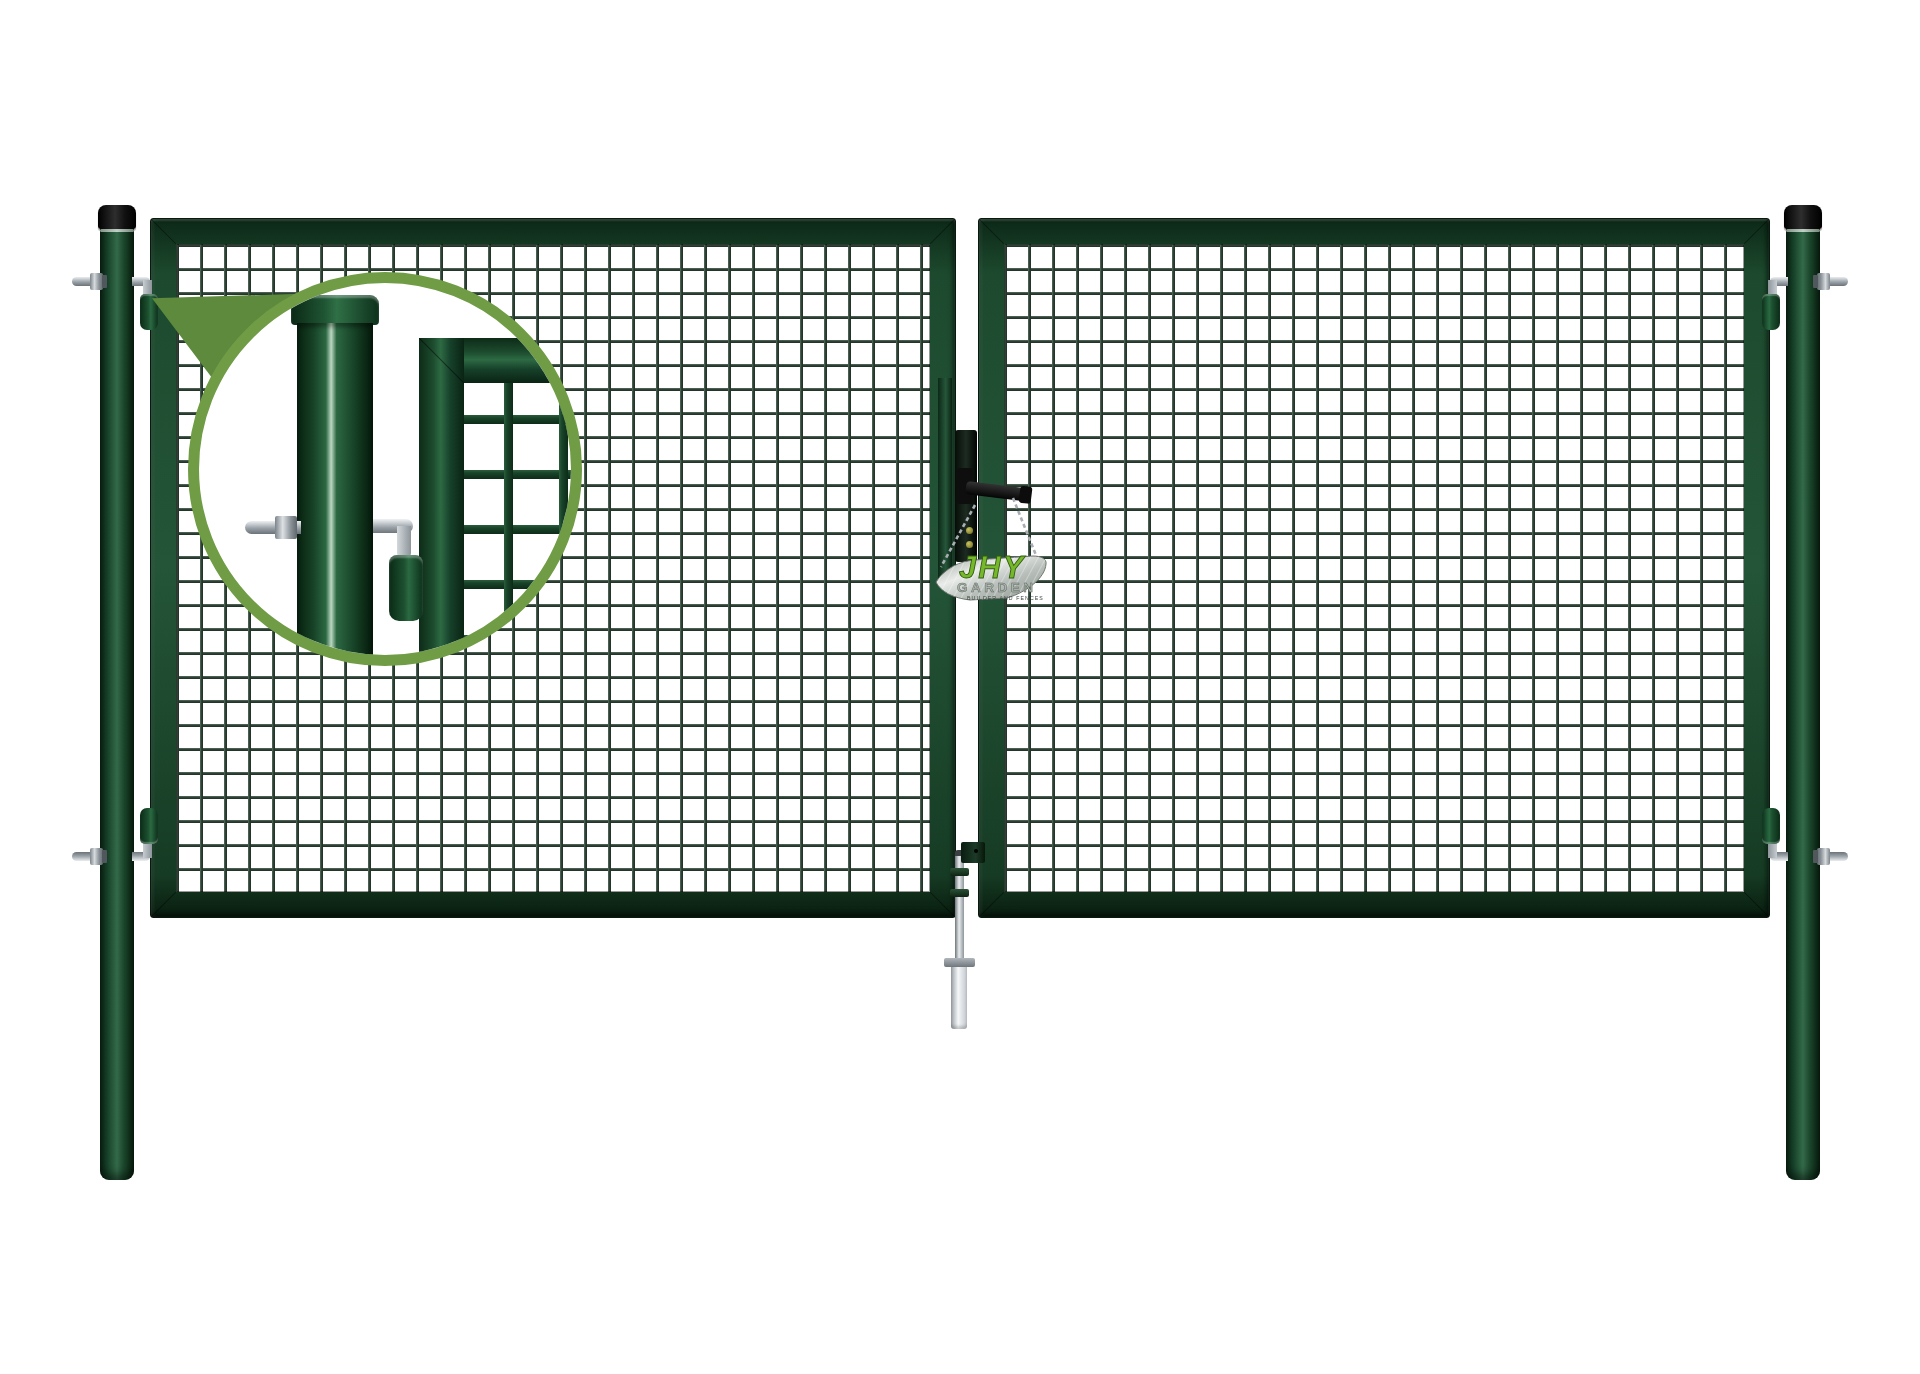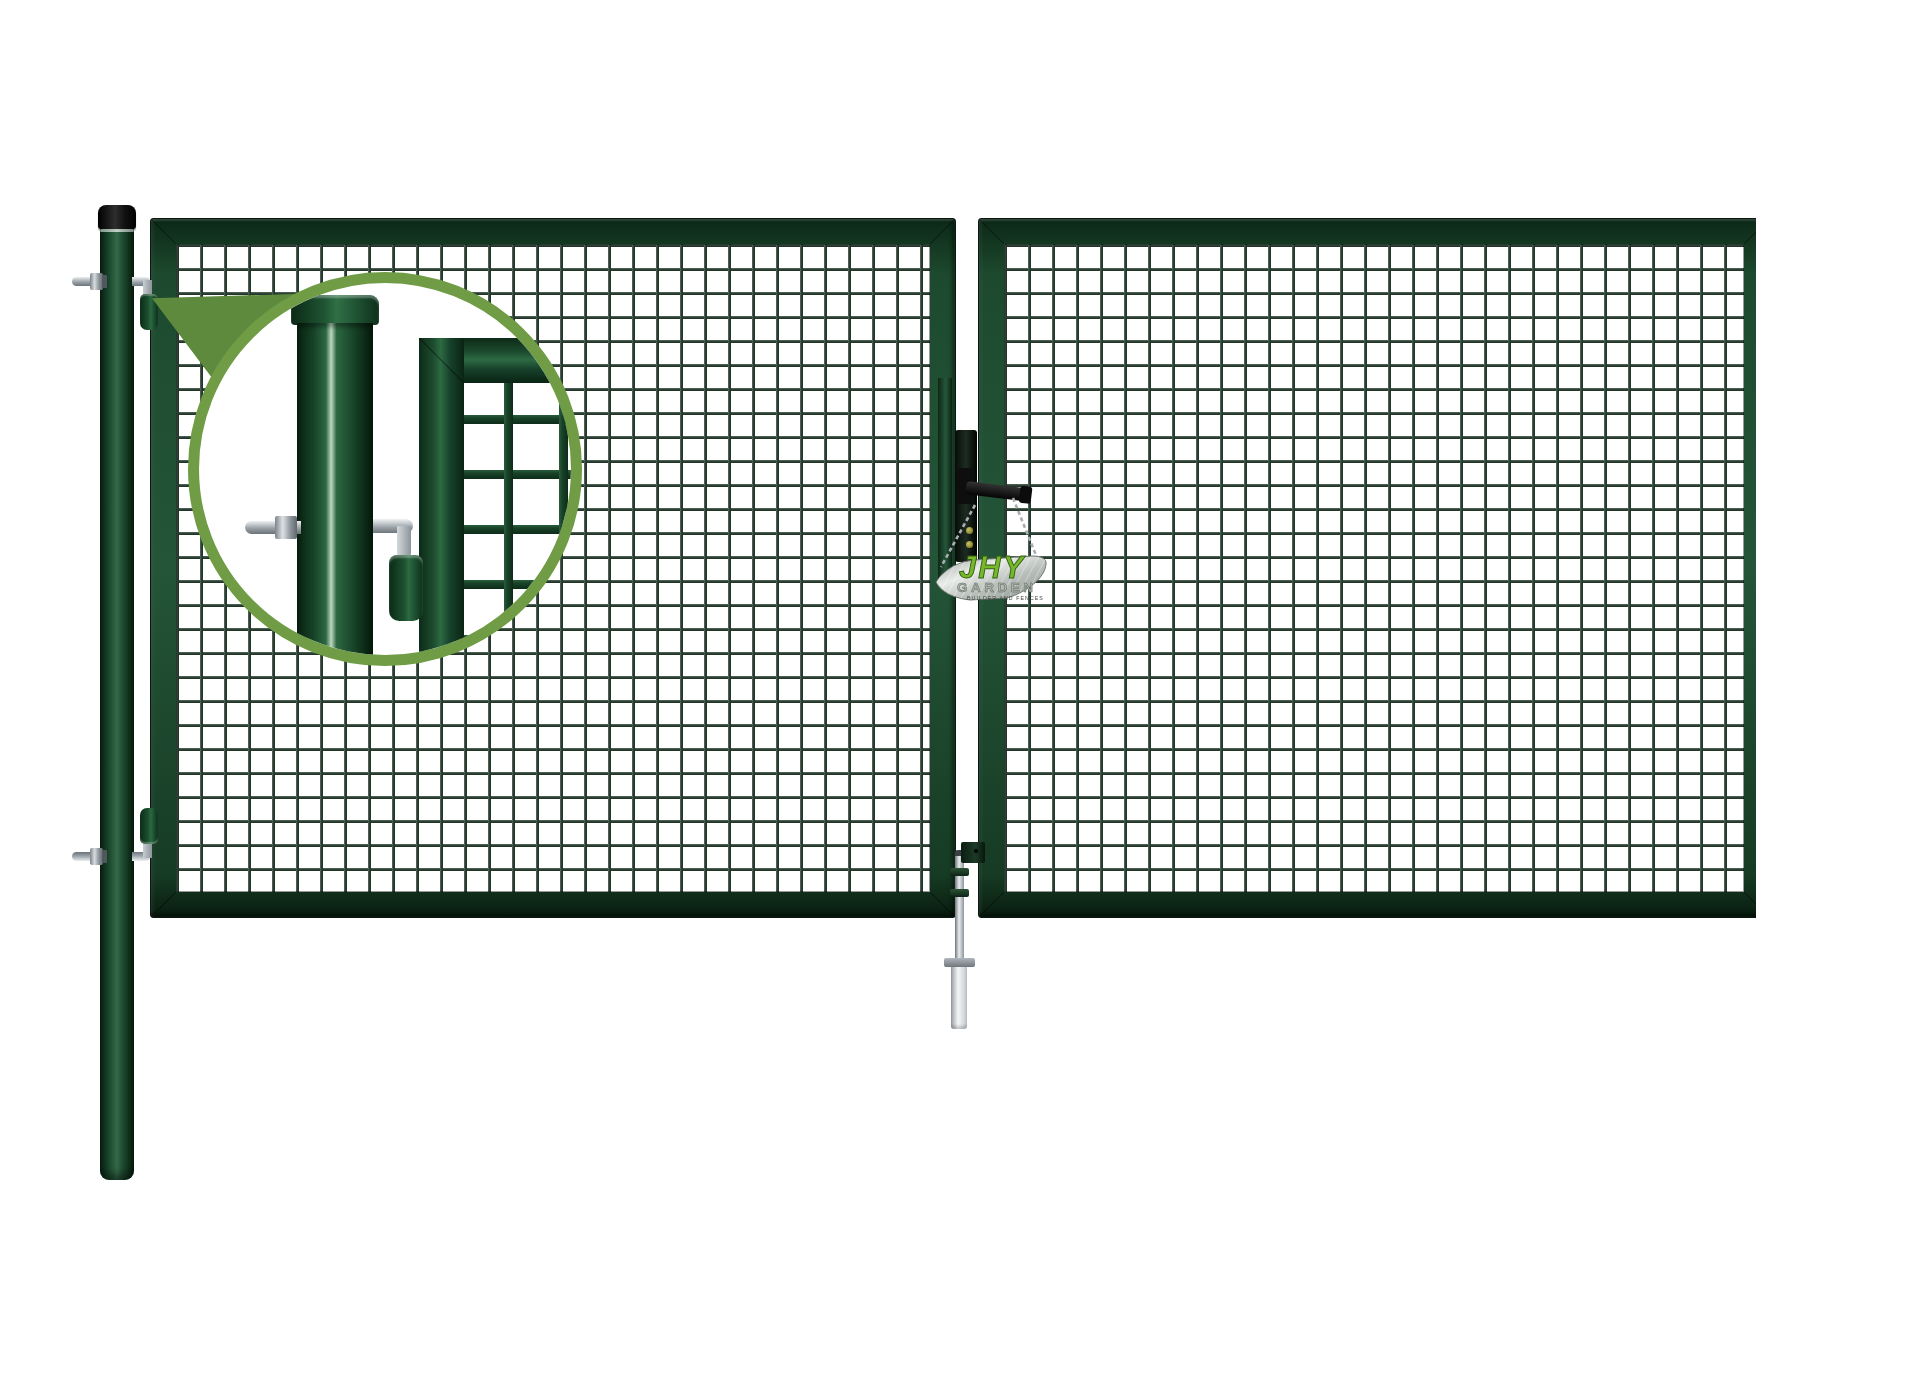--- a/index.html
+++ b/index.html
@@ -1,16 +1,16 @@
 <!DOCTYPE html>
 <html style="--background: #ffffff; --gate-green: #1d4a2e; --gate-green-dark: #0c2817; --mesh-wire: #2c4234; --callout-green: #5d8a3c; --callout-border: #6f9c44; --post-cap-black: #141414; --metal-silver: #c3c8cc; --metal-dark: #7e868c; --brass: #a7a23a; --tag-brand-green: #76b82a;"><head>
 <meta charset="utf-8">
 <style>
   html,body{margin:0;padding:0;background:#fff;}
-  .stage{position:relative;width:1756px;height:1374px;background:var(--background,#ffffff);overflow:hidden;font-family:"Liberation Sans",sans-serif;border-radius:24px;}
+  .stage{position:relative;width:1920px;height:1374px;background:var(--background,#ffffff);overflow:hidden;font-family:"Liberation Sans",sans-serif;border-radius:24px;}
 
   
   .post{position:absolute;top:205px;width:34px;height:975px;border-radius:17px 17px 9px 9px;
     background:linear-gradient(90deg,#0a2312 0%,#17422a 22%,#2a5f3e 42%,#34694a 50%,#1d4a2e 68%,#081e0f 100%);
     box-shadow:inset 0 -6px 8px rgba(0,0,0,.45);z-index:3;}
   .post-cap{position:absolute;top:0;left:-2px;width:38px;height:24px;border-radius:8px 8px 3px 3px;
     background:linear-gradient(90deg,#000 0%,#2e2e2e 45%,#111 70%,#000 100%);
     box-shadow:0 2px 1px rgba(0,0,0,.35);}
   .post-cap::after{content:"";position:absolute;left:2px;right:2px;bottom:-3px;height:3px;background:linear-gradient(90deg,#9fb3a5,#e7efe9 50%,#8fa396);opacity:.8;border-radius:2px;}
 

